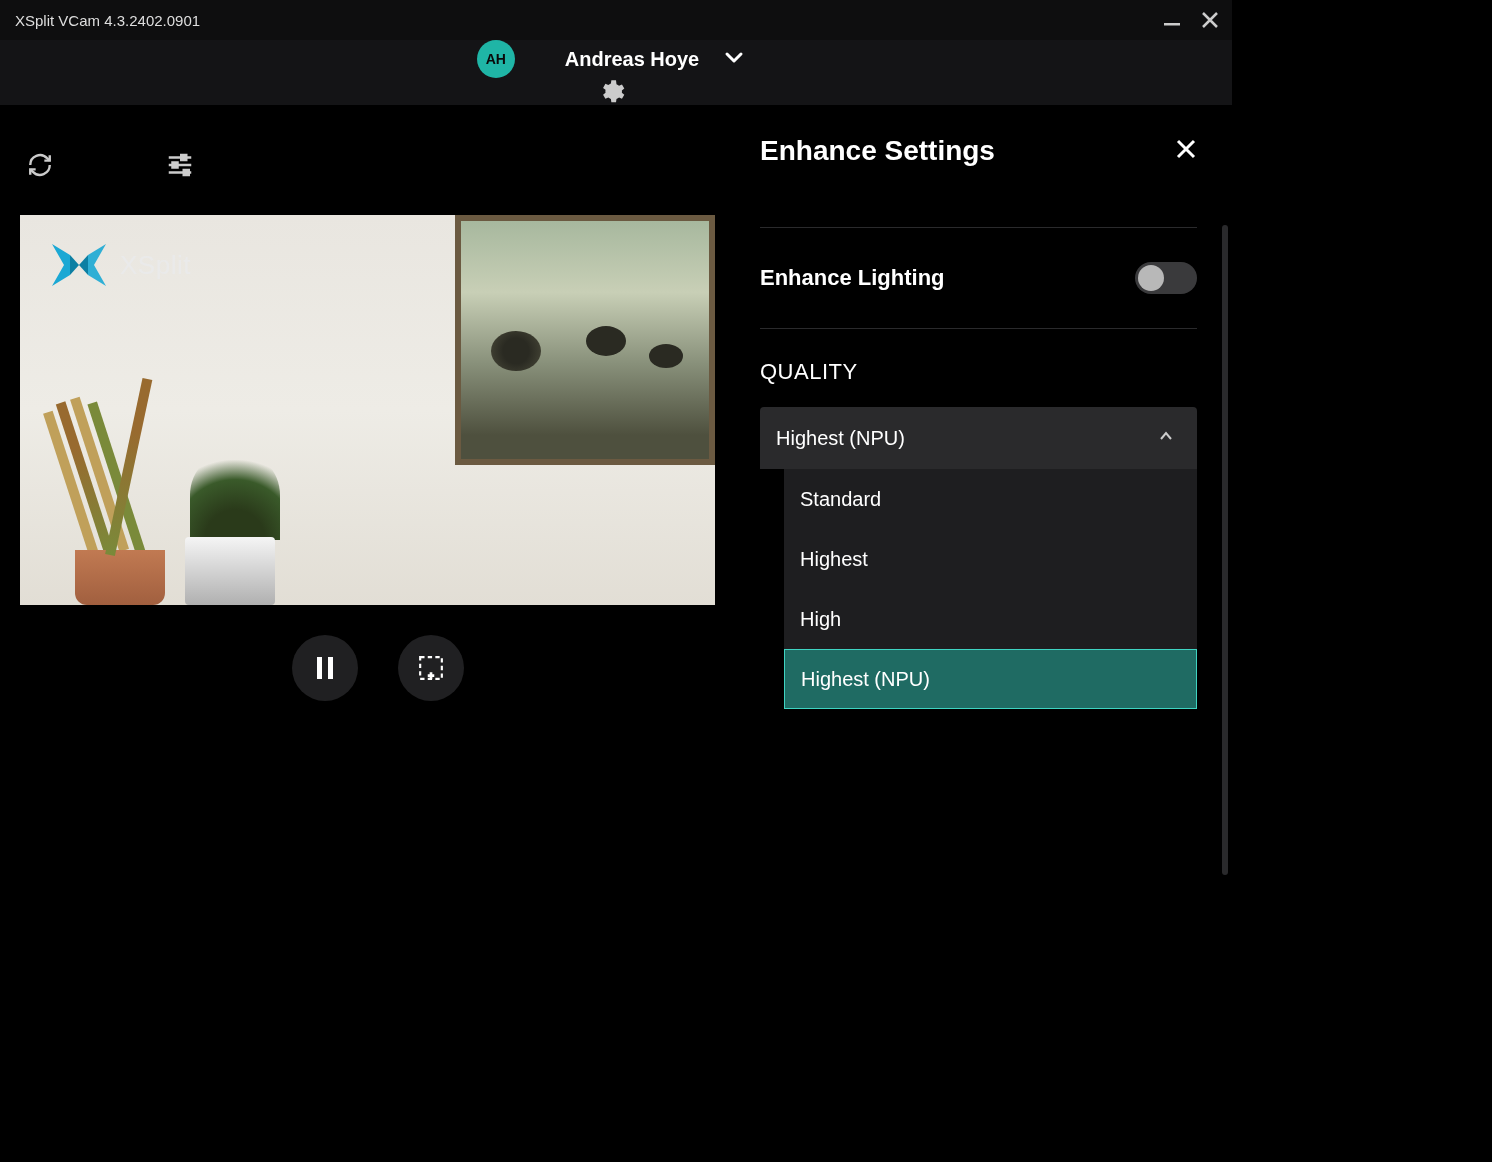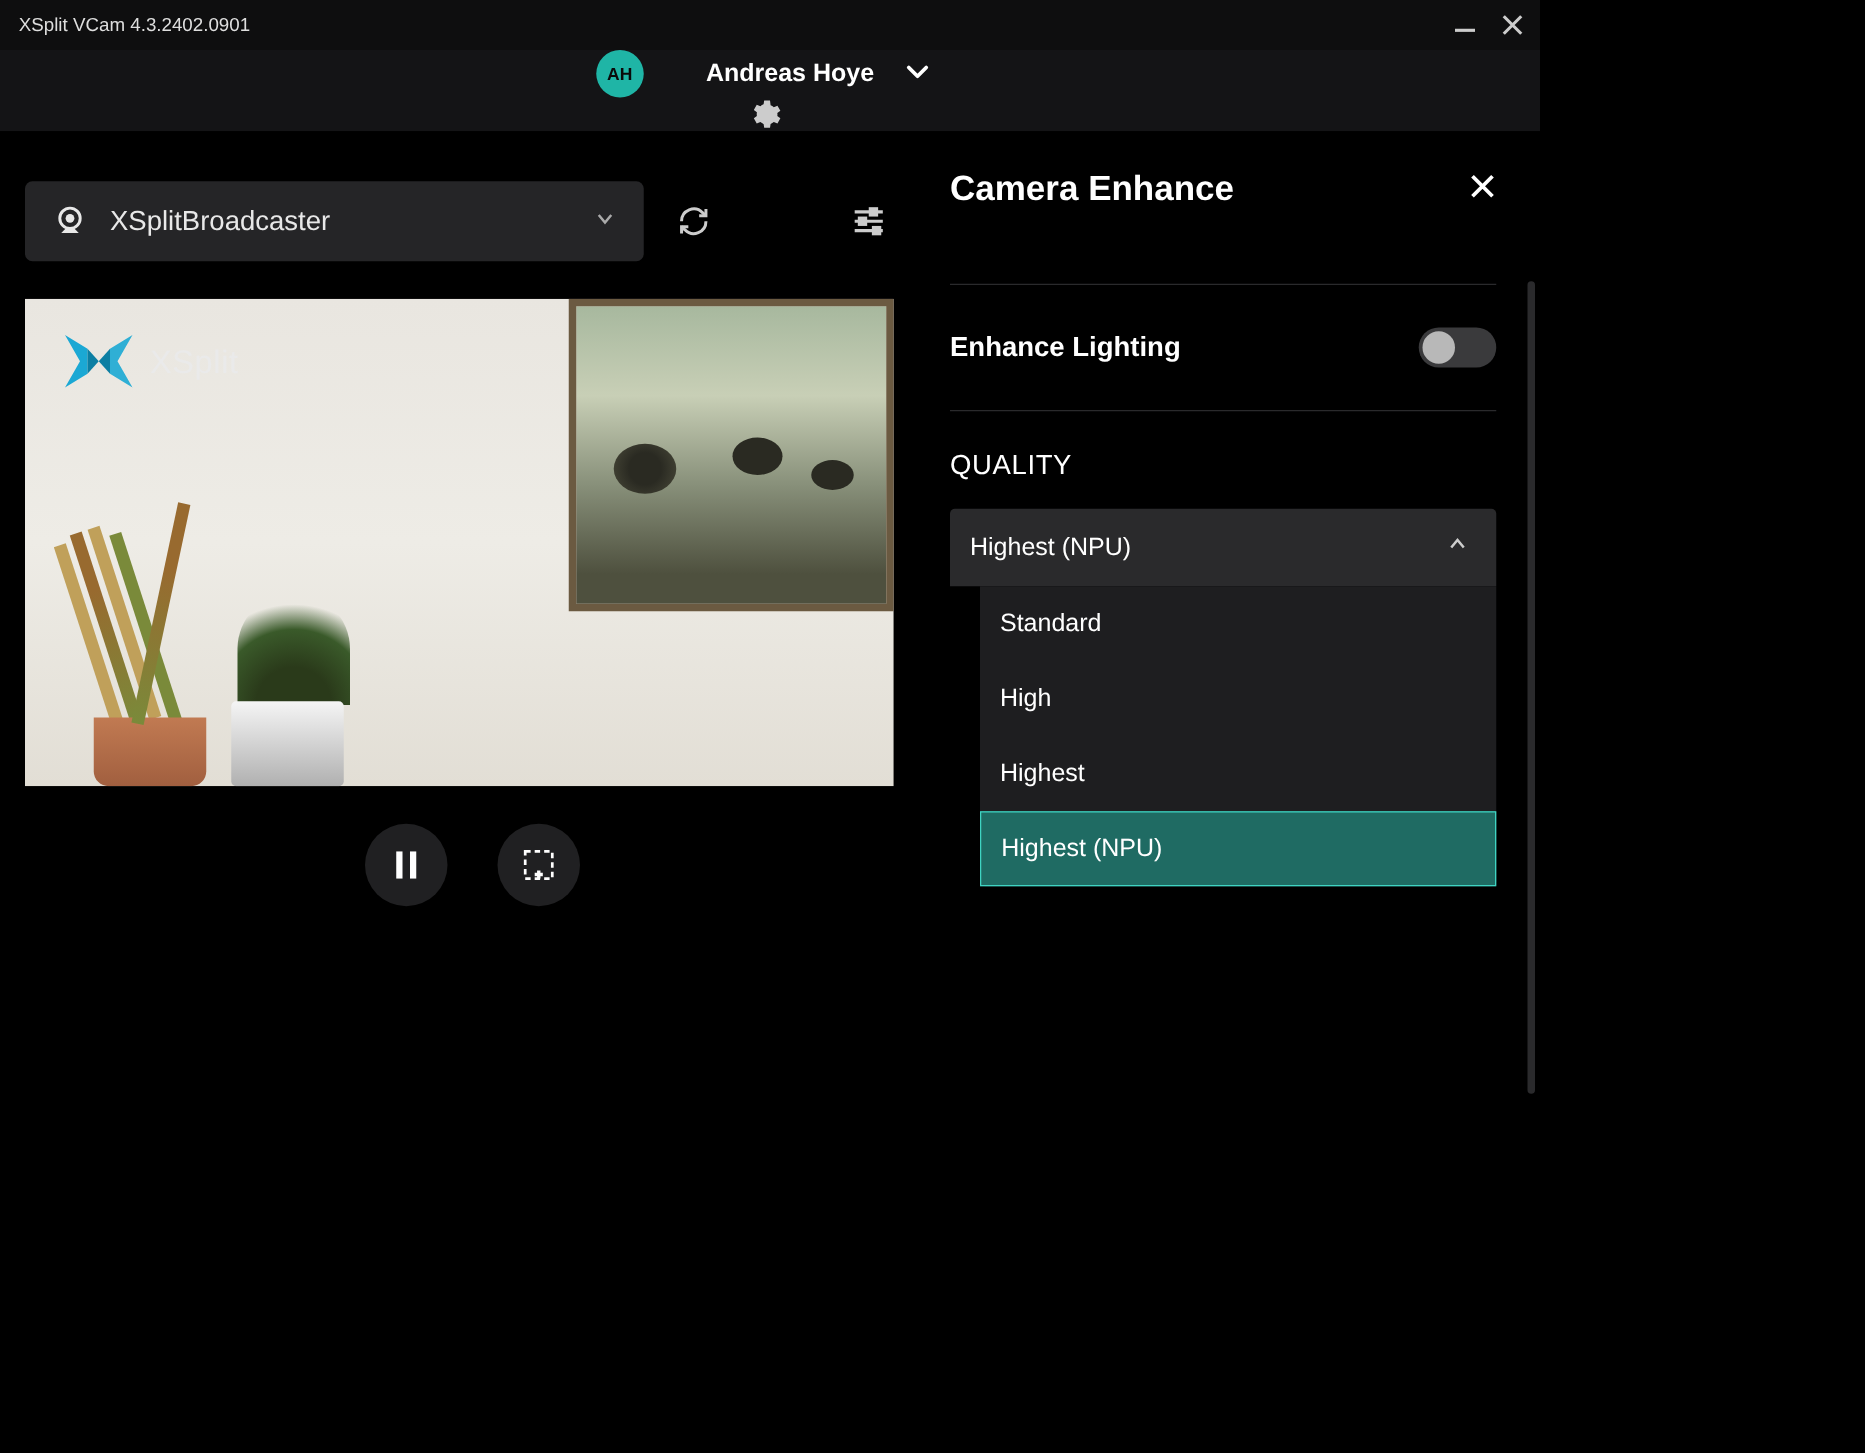--- a/index.html
+++ b/index.html
@@ -218,35 +218,20 @@
     <svg width="28" height="28" viewBox="0 0 24 24" fill="#ccc">
       <path d="M12 8a4 4 0 100 8 4 4 0 000-8zm9.4 4a7.6 7.6 0 00-.1-1.3l2.1-1.6-2-3.5-2.5 1a7.6 7.6 0 00-2.2-1.3L16.3 2h-4l-.4 2.7a7.6 7.6 0 00-2.2 1.3l-2.5-1-2 3.5 2.1 1.6a7.6 7.6 0 000 2.6l-2.1 1.6 2 3.5 2.5-1a7.6 7.6 0 002.2 1.3l.4 2.7h4l.4-2.7a7.6 7.6 0 002.2-1.3l2.5 1 2-3.5-2.1-1.6c.1-.4.1-.9.1-1.3z"></path>
     </svg>
   </div>
 </div>
 
 <div class="main">
 
   <div class="left-pane">
     <div class="cam-row">
-      <div class="cam-select">
-        <span class="cam-icon-wrap">
-          <svg width="28" height="28" viewBox="0 0 24 24" fill="#e8e8e8">
-            <circle cx="12" cy="10" r="7" fill="none" stroke="#e8e8e8" stroke-width="2"></circle>
-            <circle cx="12" cy="10" r="3"></circle>
-            <path d="M6 20 L18 20 L15 17 L9 17 Z"></path>
-          </svg>
-        </span>
-        <span class="cam-label">XSplitBroadcaster</span>
-        <span class="cam-chev">
-          <svg width="18" height="18" viewBox="0 0 18 18">
-              <path d="M4 6 L9 12 L14 6" stroke="#aaa" stroke-width="2" fill="none"></path>
-            </svg>
-        </span>
-      </div>
       <div class="icon-btn">
         <svg width="26" height="26" viewBox="0 0 24 24" fill="none" stroke="#ccc" stroke-width="2.2">
           <path d="M3 12a9 9 0 0 1 15.5-6.3L21 8"></path>
           <path d="M21 3v5h-5"></path>
           <path d="M21 12a9 9 0 0 1-15.5 6.3L3 16"></path>
           <path d="M3 21v-5h5"></path>
         </svg>
       </div>
       <div class="icon-btn sliders-btn">
         <svg width="30" height="30" viewBox="0 0 24 24" stroke="#ccc" stroke-width="2" fill="none">
@@ -293,21 +278,21 @@
         <svg width="26" height="26" viewBox="0 0 24 24" fill="none" stroke="#fff" stroke-width="2" stroke-dasharray="4 3">
           <rect x="2" y="2" width="20" height="20"></rect>
           <path d="M12 16 L12 22 M9 19 L15 19" stroke-dasharray="0" stroke-width="2.5"></path>
         </svg>
       </div>
     </div>
   </div>
 
   <div class="right-pane">
     <div class="panel-header">
-      <div class="panel-title">Camera Enhance</div>
+      <div class="panel-title">Enhance Settings</div>
       <div class="close-btn">
         <svg width="22" height="22" viewBox="0 0 22 22">
             <path d="M3 3 L19 19 M19 3 L3 19" stroke="#fff" stroke-width="3"></path>
           </svg>
       </div>
     </div>
 
     <div class="divider"></div>
 
     <div class="setting-row">
@@ -325,20 +310,20 @@
     <div class="dropdown-top">
       <span>Highest (NPU)</span>
       <span>
         <svg width="18" height="18" viewBox="0 0 18 18">
             <path d="M4 12 L9 6 L14 12" stroke="#ccc" stroke-width="2" fill="none"></path>
           </svg>
       </span>
     </div>
     <div class="dropdown-list">
       <div class="dropdown-item">Standard</div>
+      <div class="dropdown-item">Highest</div>
       <div class="dropdown-item">High</div>
-      <div class="dropdown-item">Highest</div>
       <div class="dropdown-item selected">Highest (NPU)</div>
     </div>
 
     <div class="scrollbar-fake"></div>
   </div>
 </div>
 
 </body></html>

